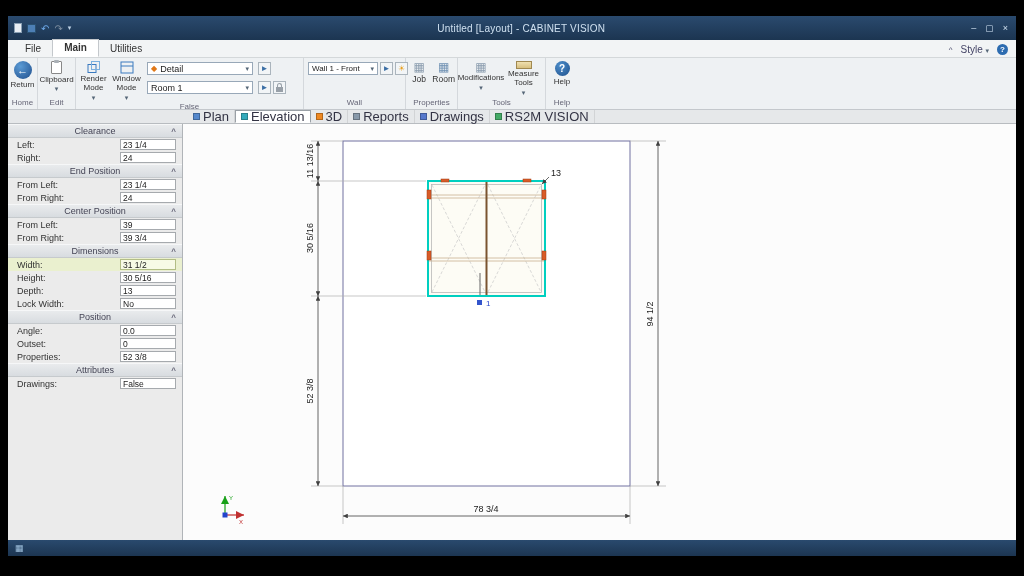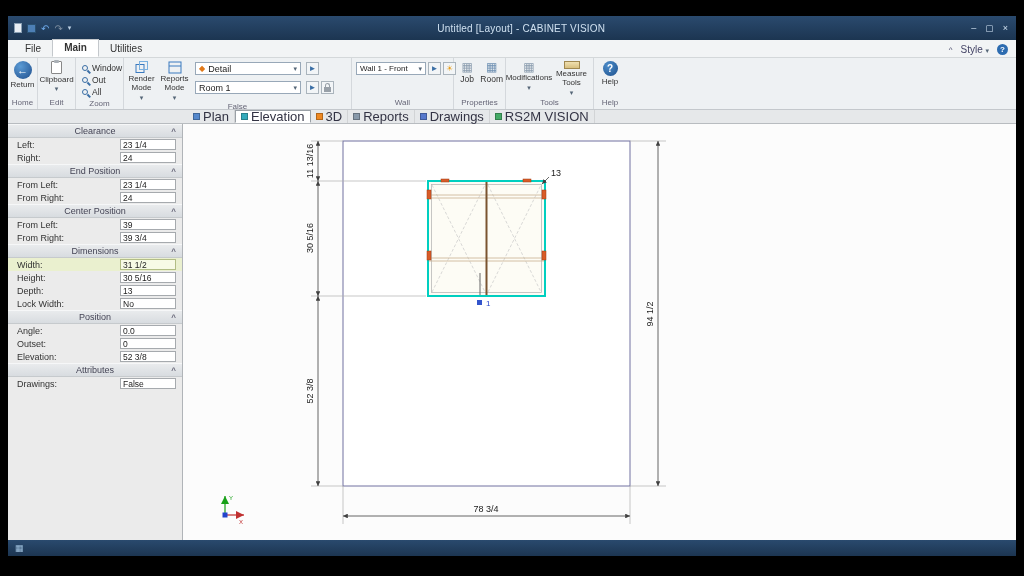--- a/index.html
+++ b/index.html
@@ -154,56 +154,37 @@
       <div class="rg-content" style="justify-content:center">
         <div class="bigbtn">
           <span class="clip"></span>
           <span>Clipboard</span>
           <span class="caret7">▾</span>
         </div>
       </div>
       <div class="rg-label">Edit</div>
     </div>
 
-    <div class="rgroup" style="width:48px">
-      <div class="rg-content">
-        <div class="zcol">
-          <div class="zrow">
-            <span class="mag"></span>
-            <span>Window</span>
-          </div>
-          <div class="zrow">
-            <span class="mag"></span>
-            <span>Out</span>
-          </div>
-          <div class="zrow">
-            <span class="mag"></span>
-            <span>All</span>
-          </div>
-        </div>
-      </div>
-      <div class="rg-label">Zoom</div>
-    </div>
 
     <div class="rgroup" style="width:228px">
       <div class="rg-content">
         <div class="modebtn">
           <svg width="14" height="13">
             <rect x="1" y="3.5" width="8" height="8" fill="none" stroke="#3a7abf"></rect>
             <rect x="4.5" y="0.5" width="8" height="8" fill="none" stroke="#7ab0df"></rect>
           </svg>
           <span>Render Mode</span>
           <span class="caret7">▾</span>
         </div>
         <div class="modebtn">
           <svg width="14" height="13">
             <rect x="1" y="1" width="12" height="11" fill="none" stroke="#3a7abf"></rect>
             <line x1="1" y1="5" x2="13" y2="5" stroke="#3a7abf"></line>
           </svg>
-          <span>Reports Mode</span>
+          <span>Window Mode</span>
           <span class="caret7">▾</span>
         </div>
         <div class="view-combos">
           <div class="combo" style="width:106px">
             <span class="diamond">◆</span>
             <span>Detail</span>
             <span class="caret">▾</span>
           </div>
           <div class="combo" style="width:106px">
             <span>Room 1</span>
@@ -378,21 +359,21 @@
       </div>
       <div class="prow">
         <span class="plabel">Angle:</span>
         <input value="0.0" style="">
       </div>
       <div class="prow">
         <span class="plabel">Outset:</span>
         <input value="0" style="">
       </div>
       <div class="prow">
-        <span class="plabel">Elevation:</span>
+        <span class="plabel">Properties:</span>
         <input value="52 3/8" style="">
       </div>
 
       <div class="sec-h">
         <span>Attributes</span>
         <span class="chev">^</span>
       </div>
       <div class="prow">
         <span class="plabel">Drawings:</span>
         <input value="False" style="">

